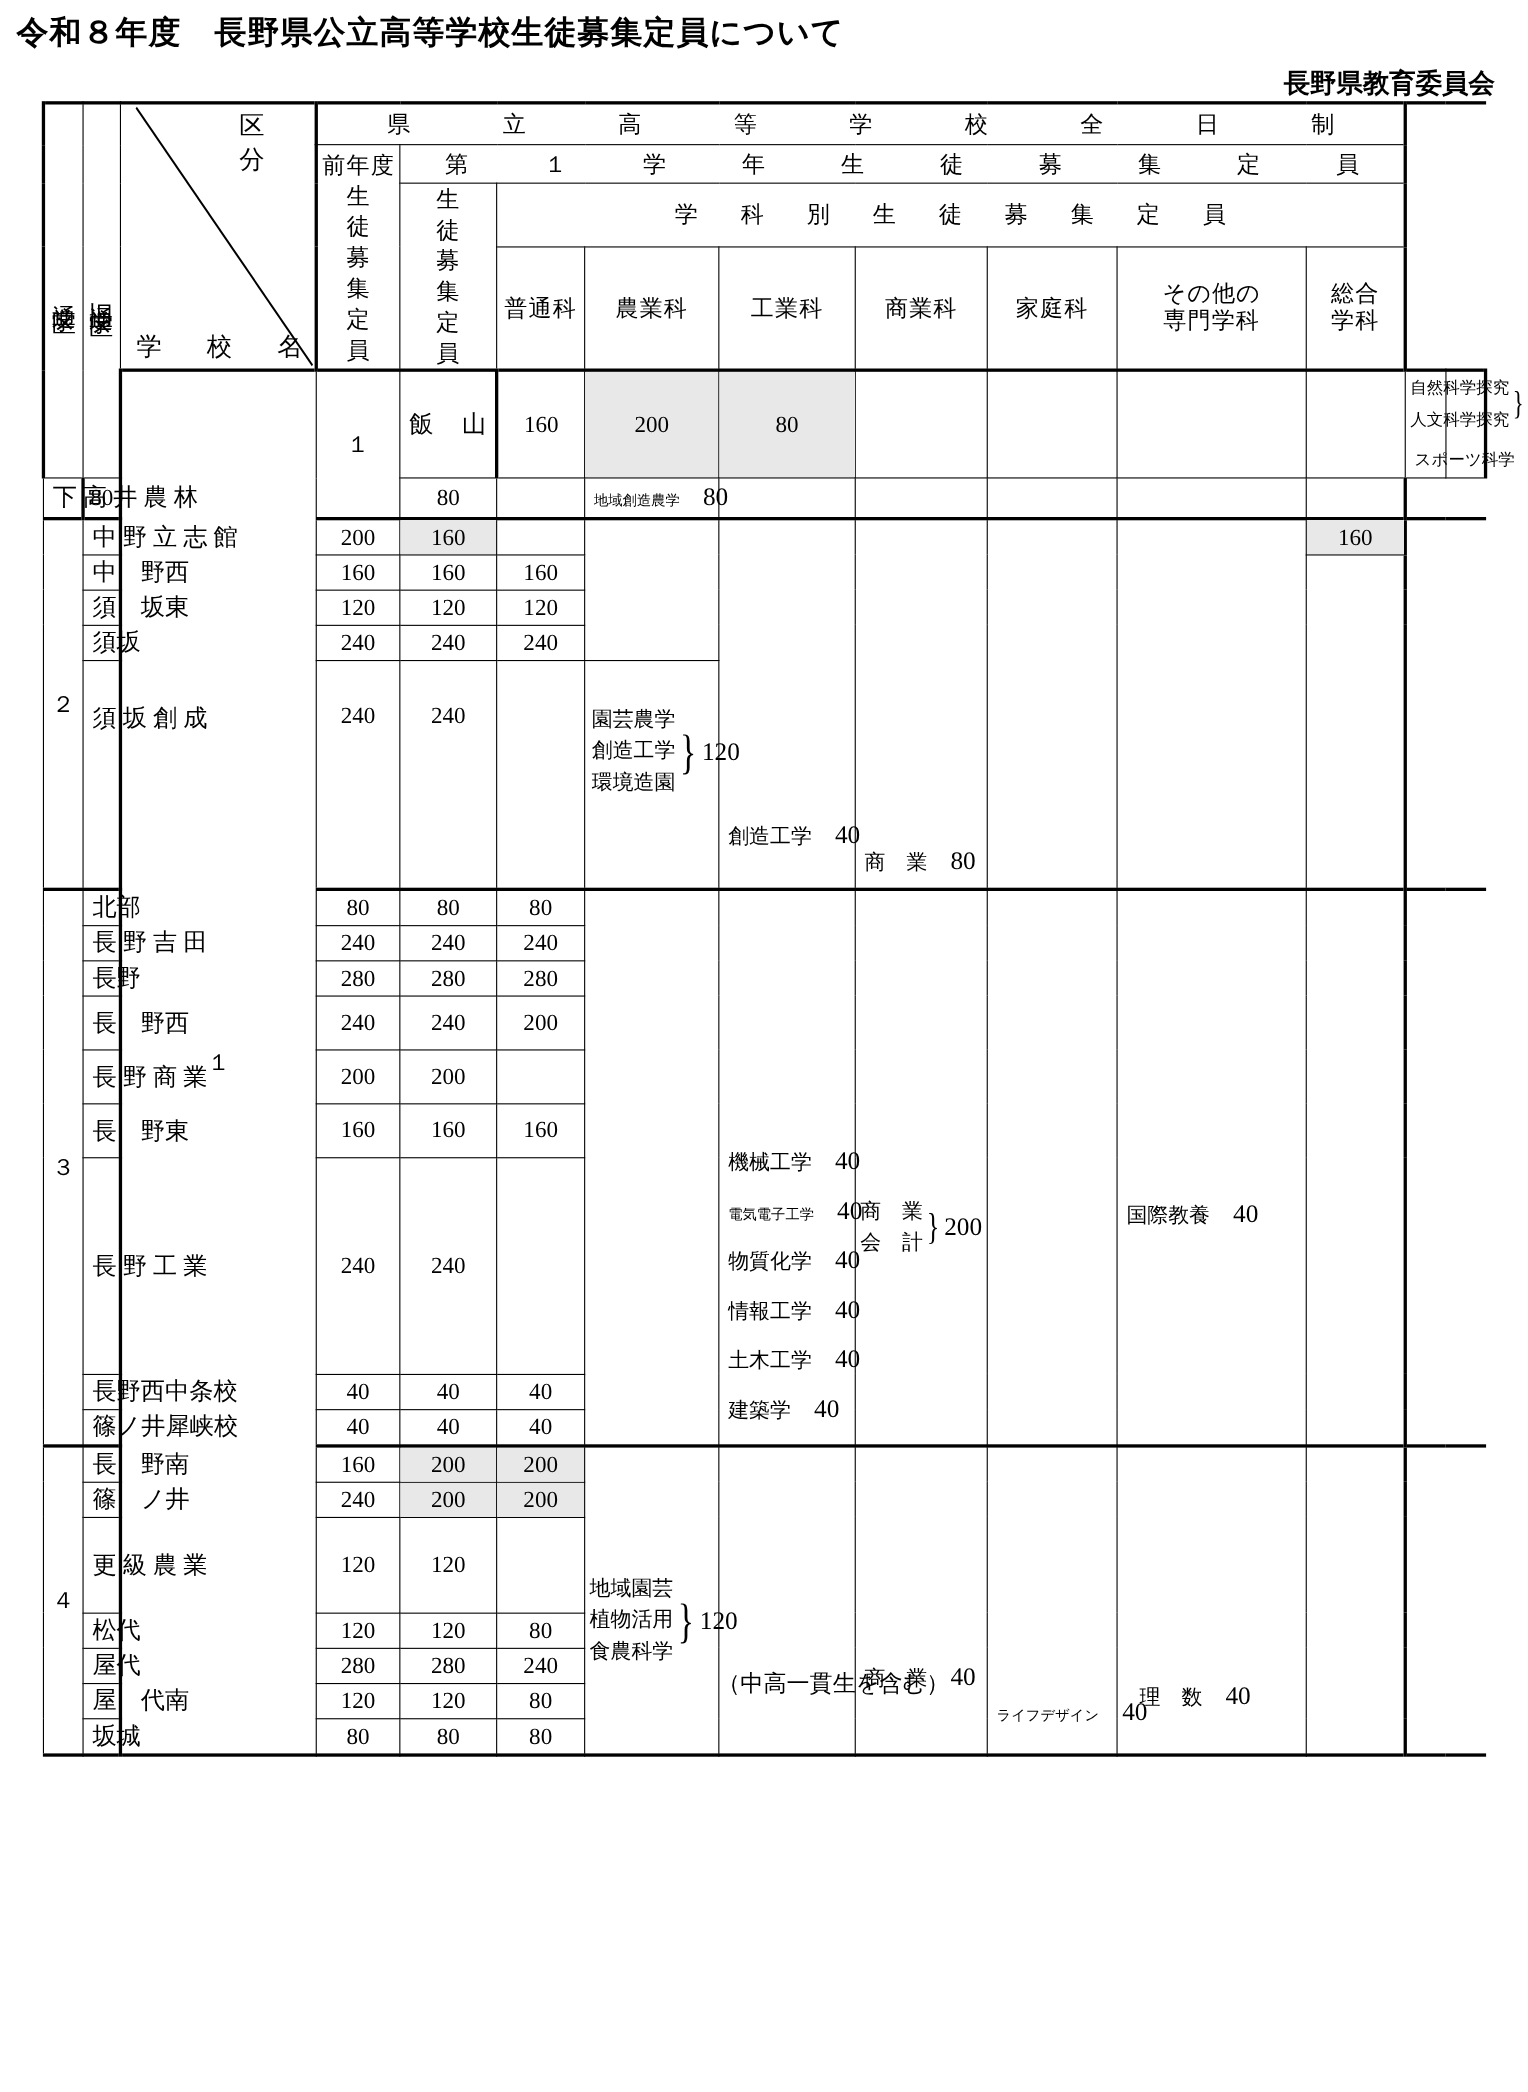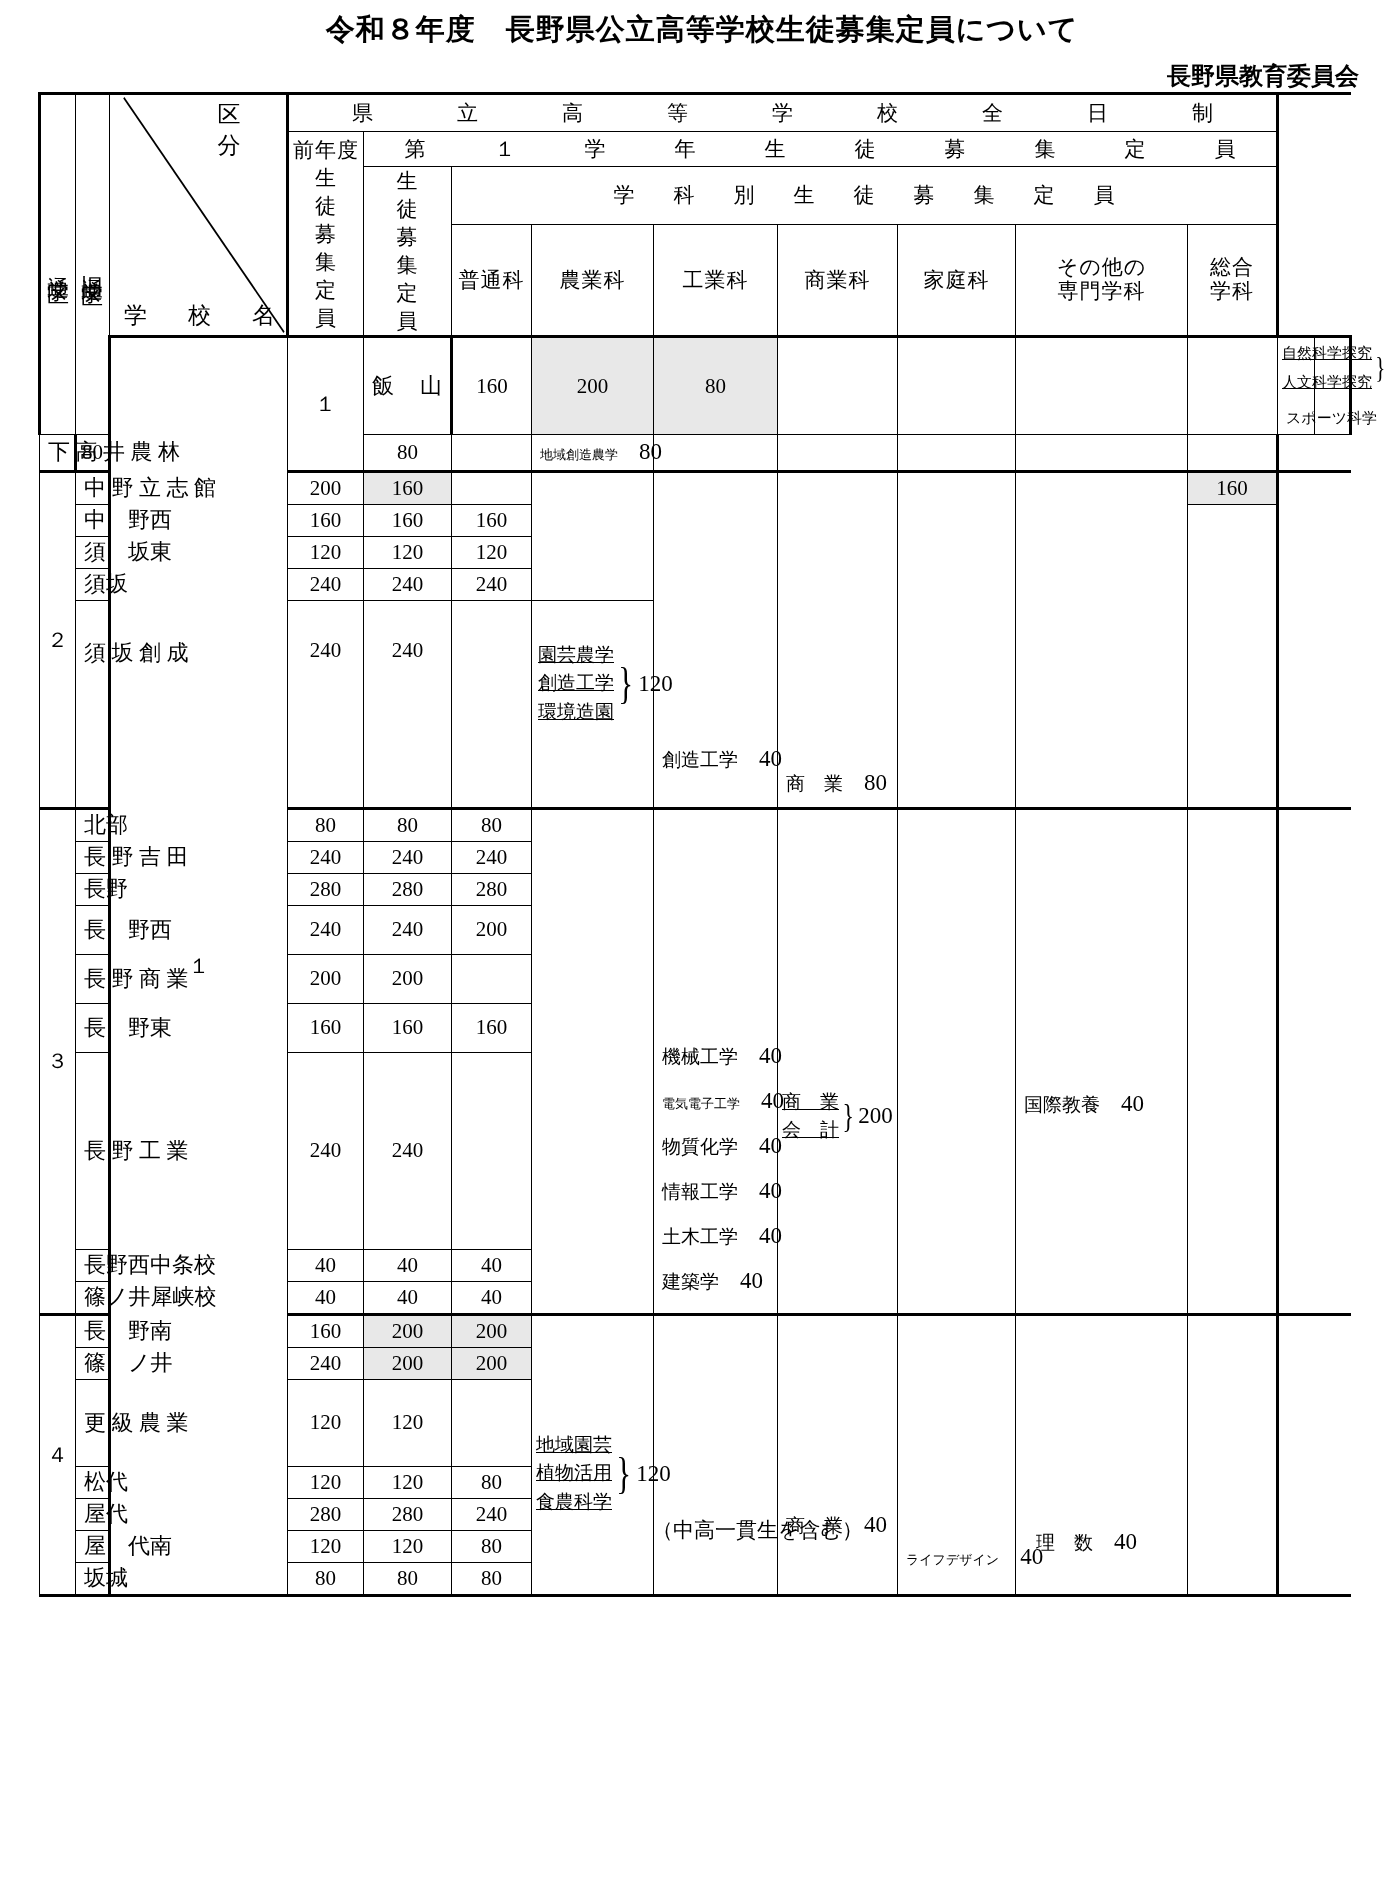--- a/index.html
+++ b/index.html
@@ -6,21 +6,20 @@
   body{
     width:1389px;height:1902px;
     font-family:"Liberation Serif","DejaVu Serif",serif;
     color:#000;
     position:relative;
     overflow:hidden;
   }
   .page{position:relative;width:1389px;height:1902px;padding:0;box-sizing:border-box;}
 
   .doc-title{
-    text-align:center;
     font-size:29px;
     font-weight:bold;
     letter-spacing:1px;
     margin:10px 0 0 12px;
     padding-left:3px;
   }
   .issuer{
     text-align:right;
     font-size:24px;
     font-weight:bold;
@@ -103,21 +102,21 @@
     font-size:19px;text-align:left;padding-left:8px;line-height:1.5;
     white-space:nowrap;
   }
   .courses .n{display:inline-block;min-width:34px;text-align:right;margin-left:10px;}
   .c-small{font-size:15px;}
   .c-tiny{font-size:13px;}
 
   .brace-group{
     display:flex;align-items:center;white-space:nowrap;font-size:19px;
   }
-  .brace-labels{display:inline-block;line-height:1.5;text-align:left;text-decoration:underline;}
+  .brace-labels{display:inline-block;line-height:1.5;text-align:left;}
   .brace-glyph{
     display:inline-block;
     font-size:30px;
     line-height:1;
     margin:0 2px 0 1px;
     transform:scaleX(0.7);
   }
   .brace-val{font-size:23px;display:inline-block;}
 </style>
 </head>

